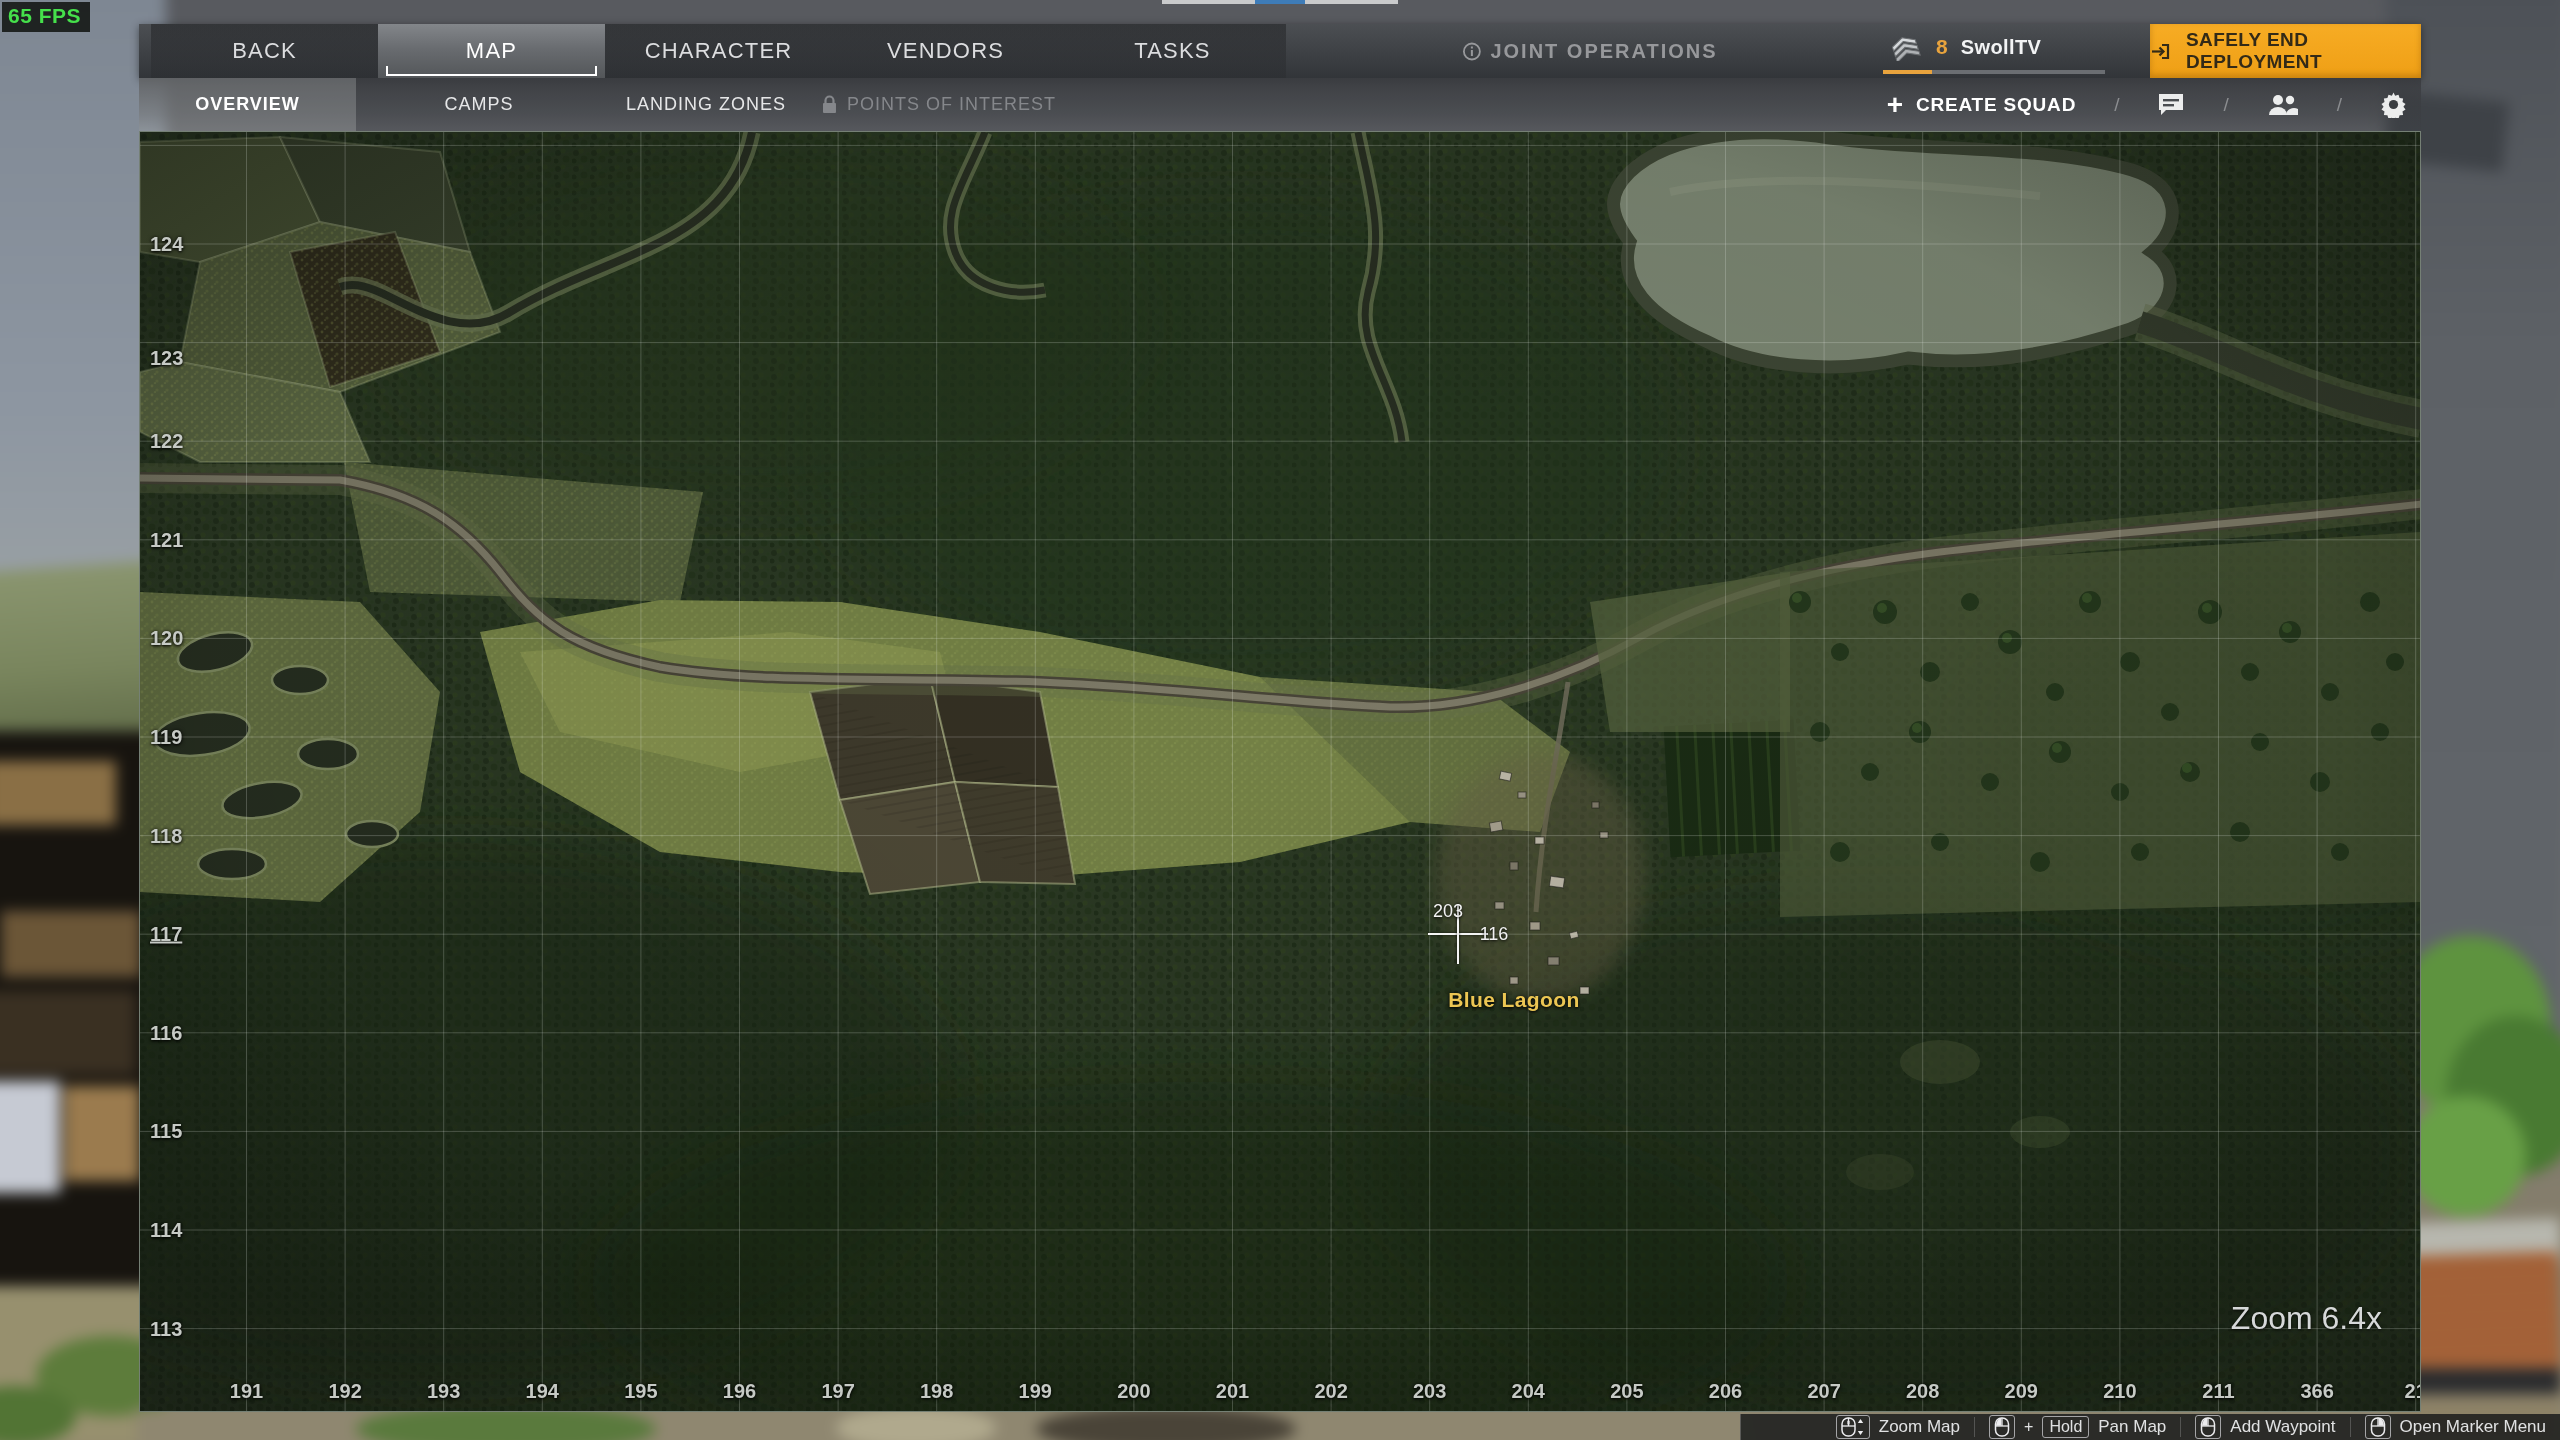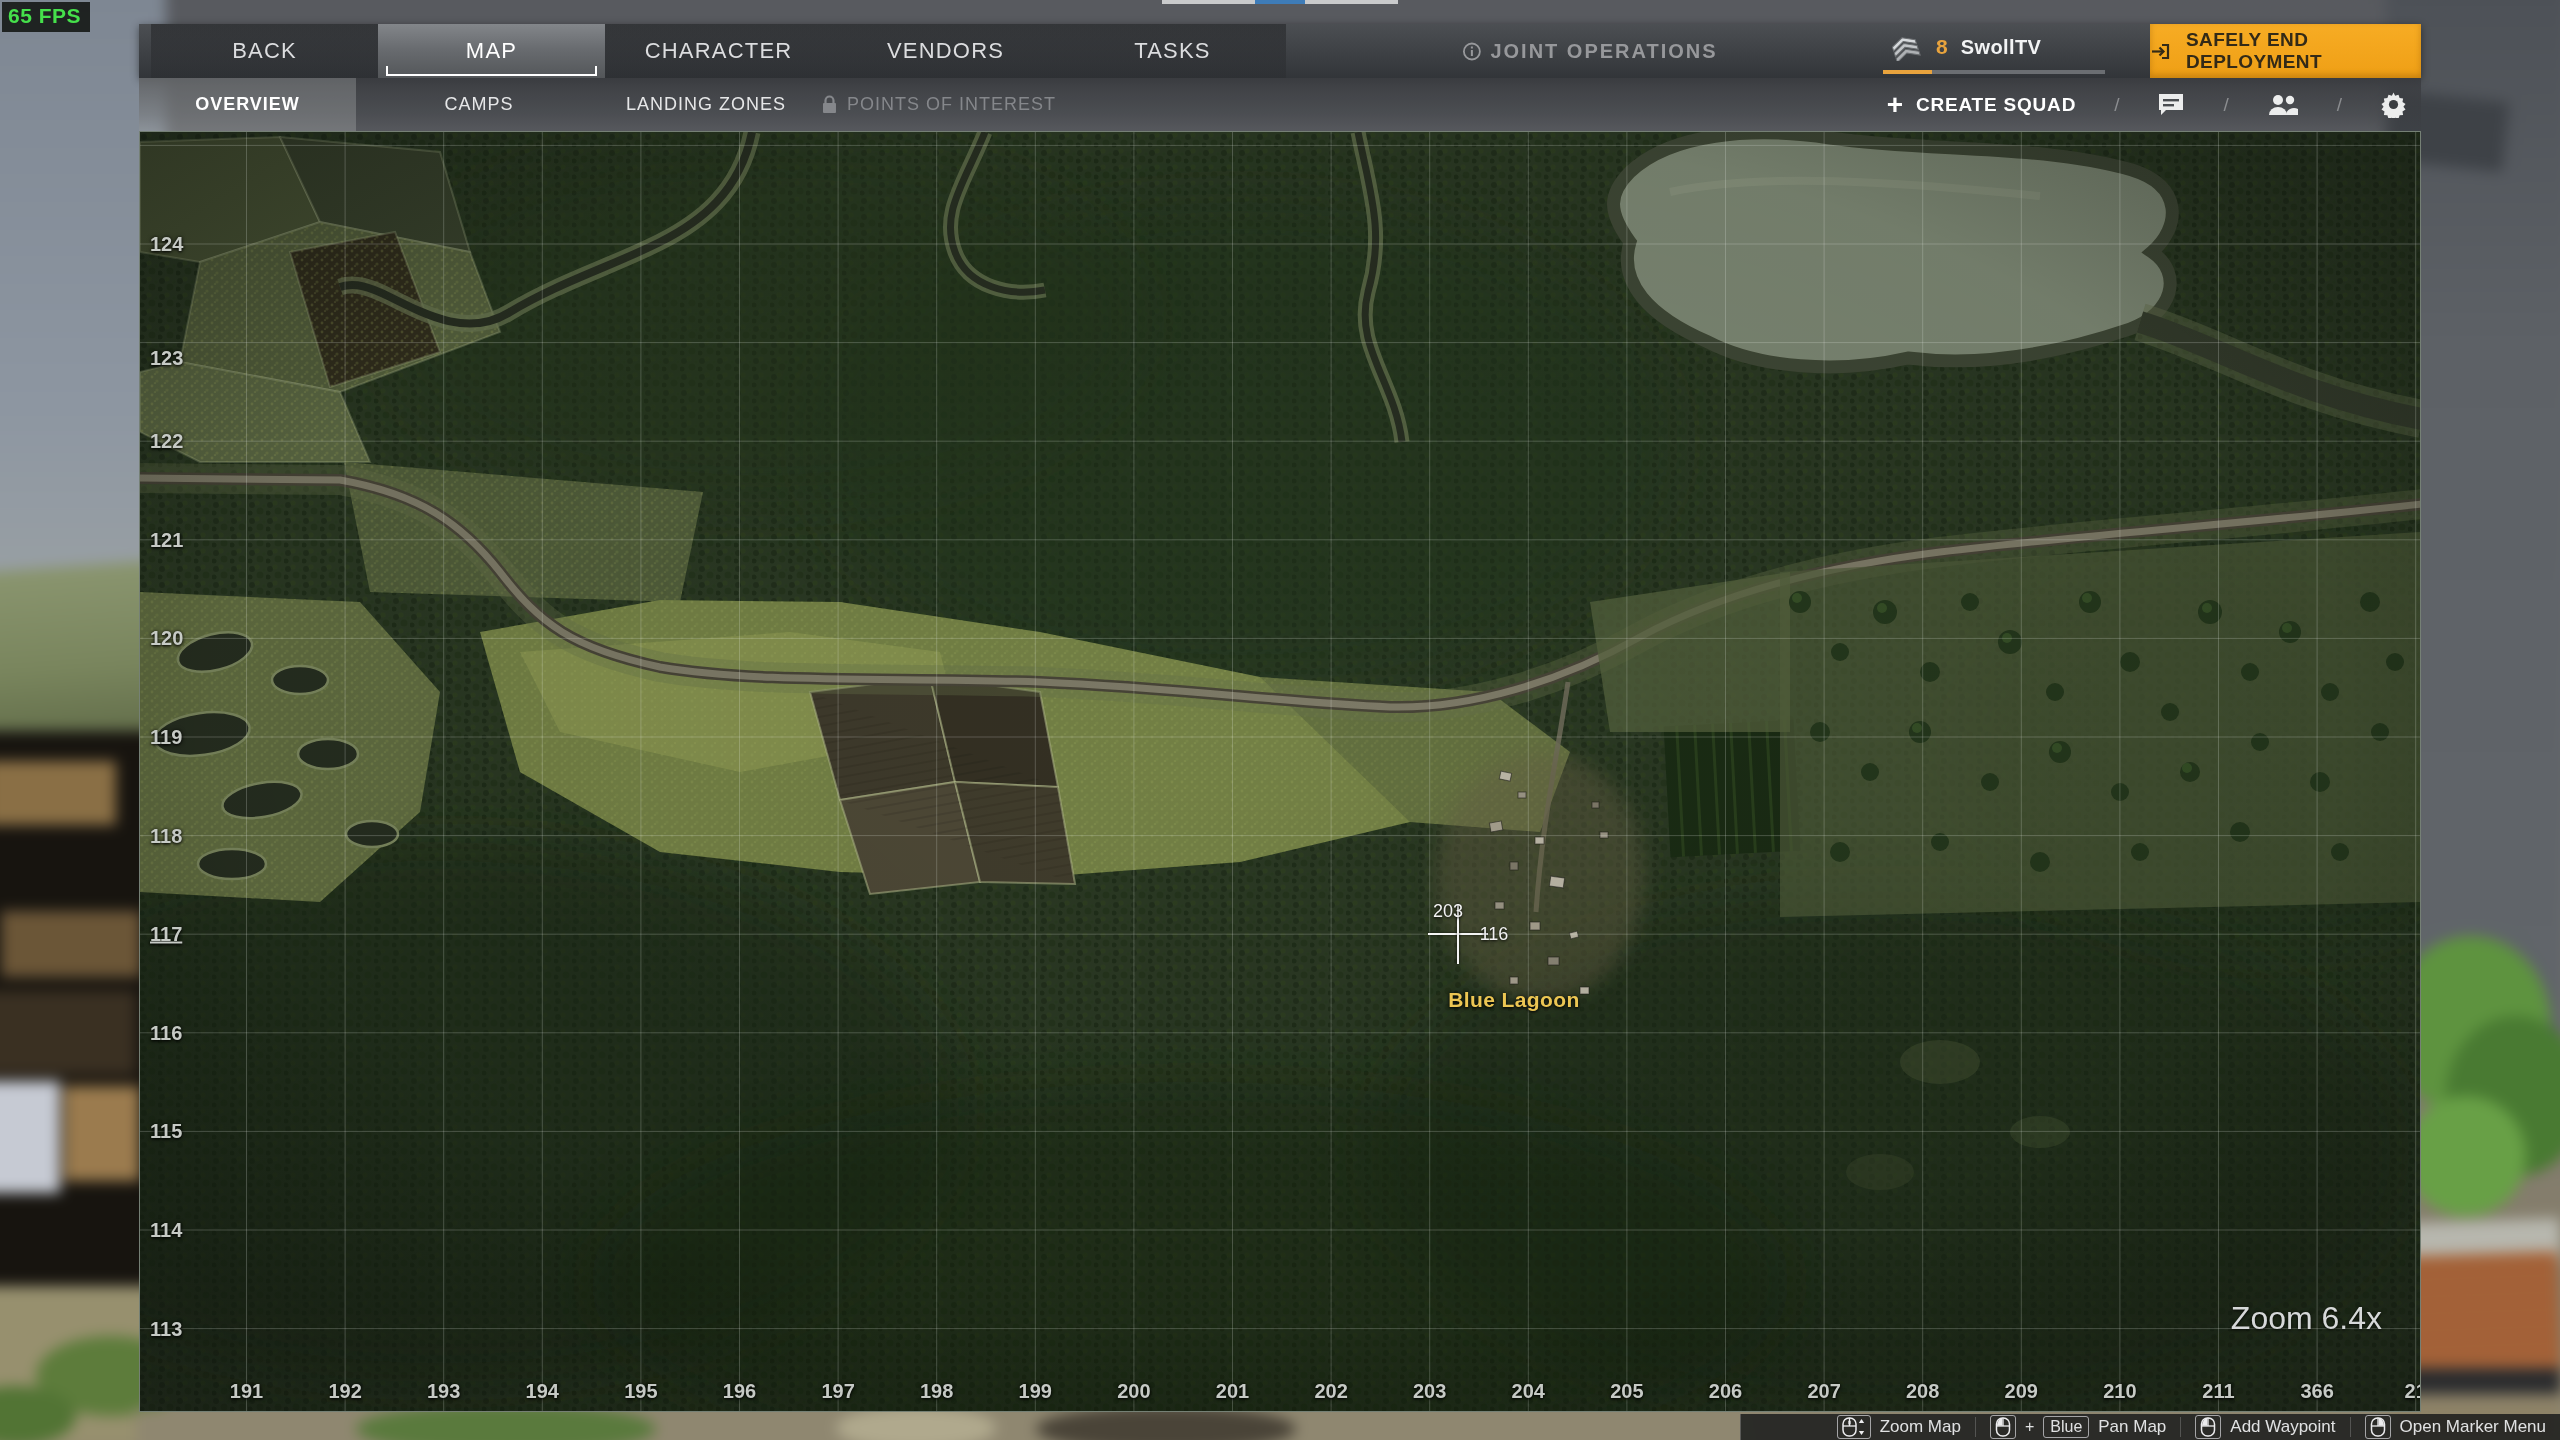--- a/index.html
+++ b/index.html
@@ -559,21 +559,21 @@
     <div class="hint">
       <span class="keybox">
         <svg width="16" height="20" viewBox="0 0 15 20" fill="none">
           <rect x="1" y="1" width="13" height="18" rx="6" stroke="#ececee" stroke-width="1.5"></rect>
           <line x1="7.5" y1="1" x2="7.5" y2="9" stroke="#ececee" stroke-width="1.3"></line>
           <line x1="1" y1="9" x2="14" y2="9" stroke="#ececee" stroke-width="1.3"></line>
           <path d="M1.6,8 V8.8 H6.8 V1.3 C4,1.5 2,4.3 1.6,8 Z" fill="#ececee"></path>
         </svg>
       </span>
       <span class="plus-sep">+</span>
-      <span class="holdchip">Blue</span>
+      <span class="holdchip">Hold</span>
       <span>Pan Map</span>
     </div>
     <div class="hint">
       <span class="keybox">
         <svg width="16" height="20" viewBox="0 0 15 20" fill="none">
           <rect x="1" y="1" width="13" height="18" rx="6" stroke="#ececee" stroke-width="1.5"></rect>
           <line x1="7.5" y1="1" x2="7.5" y2="9" stroke="#ececee" stroke-width="1.3"></line>
           <line x1="1" y1="9" x2="14" y2="9" stroke="#ececee" stroke-width="1.3"></line>
           <path d="M1.6,8 V8.8 H6.8 V1.3 C4,1.5 2,4.3 1.6,8 Z" fill="#ececee"></path>
         </svg>

